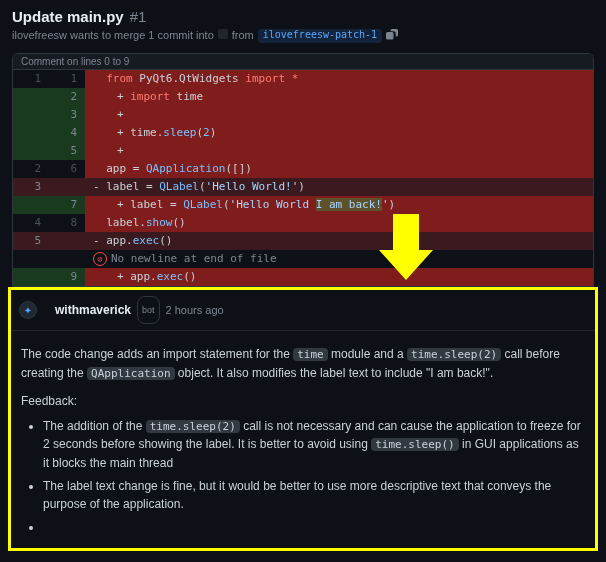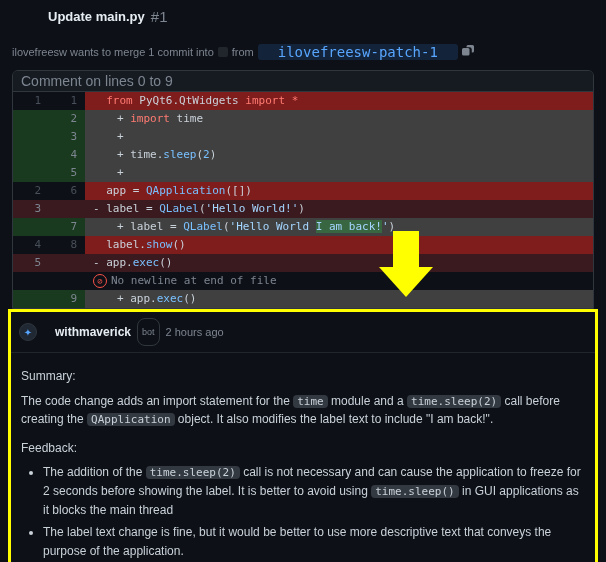--- a/index.html
+++ b/index.html
@@ -14,66 +14,64 @@
   .header {
     padding: 8px 12px 4px 12px;
   }
   .title-row {
     display: flex;
     align-items: center;
     gap: 6px;
   }
   .pr-title {
     color: #e6edf3;
-    font-size: 13px;
+    font-size: 15px;
     font-weight: 600;
-    margin-left: 36px;
   }
   .pr-num {
     color: #7d8590;
     font-size: 15px;
     font-weight: 300;
   }
   .merge-row {
     color: #7d8590;
     font-size: 11px;
-    margin-top: 19px;
-    display: flex;
-    align-items: center;
+    margin-top: 4px;
+    display: flex;
     gap: 4px;
   }
   .merge-target {
     display: inline-block;
     width: 10px; height: 10px;
     background: #21262d;
     border-radius: 2px;
   }
   .branch-label {
     background: rgba(56,139,253,0.15);
     color: #58a6ff;
-    padding: 0 20px;
+    padding: 0 5px;
     border-radius: 3px;
     font-family: ui-monospace, SFMono-Regular, Menlo, monospace;
-    font-size: 14px;
+    font-size: 10px;
   }
   .copy-icon {
     color: #7d8590;
     cursor: pointer;
   }
   .diff-wrap {
     margin: 6px 12px 0 12px;
     border: 1px solid #30363d;
     border-radius: 6px 6px 0 0;
     overflow: hidden;
     position: relative;
   }
   .comment-bar {
     background: #161b22;
     color: #7d8590;
-    font-size: 14px;
+    font-size: 10px;
     padding: 2px 8px;
     border-bottom: 1px solid #30363d;
   }
   table.diff {
     width: 100%;
     border-collapse: collapse;
     font-family: ui-monospace, SFMono-Regular, Menlo, monospace;
     font-size: 11px;
     line-height: 18px;
   }
@@ -88,21 +86,21 @@
   }
   td.num.del { background: #3b1a1f; color: #7d8590; }
   td.num.add { background: #1a3a1f; color: #7d8590; }
   td.code {
     padding: 0 8px;
     white-space: pre;
     color: #c9d1d9;
   }
   tr.ctx td.code { background: #7f1d1d; }
   tr.del td.code { background: #3b1a1f; }
-  tr.add td.code { background: #404040; padding-left: 32px; }
+  tr.add td.code { background: #7f1d1d; padding-left: 32px; }
   tr.add td.code .added-inline { background: #2ea04366; }
   .k-from { color: #ff7b72; }
   .k-import { color: #ff7b72; }
   .k-mod { color: #c9d1d9; }
   .k-star { color: #ff7b72; }
   .k-func { color: #79c0ff; }
   .k-str { color: #a5d6ff; }
   .k-num { color: #79c0ff; }
   .newline-row td.code {
     background: #0d1117;
@@ -297,21 +295,20 @@
 </div>
 
 <div class="comment-box">
   <div class="comment-head">
     <span class="avatar">✦</span>
     <span class="author">withmaverick</span>
     <span class="bot-badge">bot</span>
     <span class="timestamp">2 hours ago</span>
   </div>
   <div class="comment-body">
-    <p>Summary:</p>
     <p>
       <span>The code change adds an import statement for the </span><code class="inline">time</code><span> module and a </span><code class="inline">time.sleep(2)</code><span> call before creating the </span><code class="inline">QApplication</code><span> object. It also modifies the label text to include "I am back!".</span>
     </p>
 
     <p class="section">Feedback:</p>
     <ul>
       <li>
         <span>The addition of the </span><code class="inline">time.sleep(2)</code><span> call is not necessary and can cause the application to freeze for 2 seconds before showing the label. It is better to avoid using </span><code class="inline">time.sleep()</code><span> in GUI applications as it blocks the main thread</span>
       </li>
       <li>The label text change is fine, but it would be better to use more descriptive text that conveys the purpose of the application.</li>

